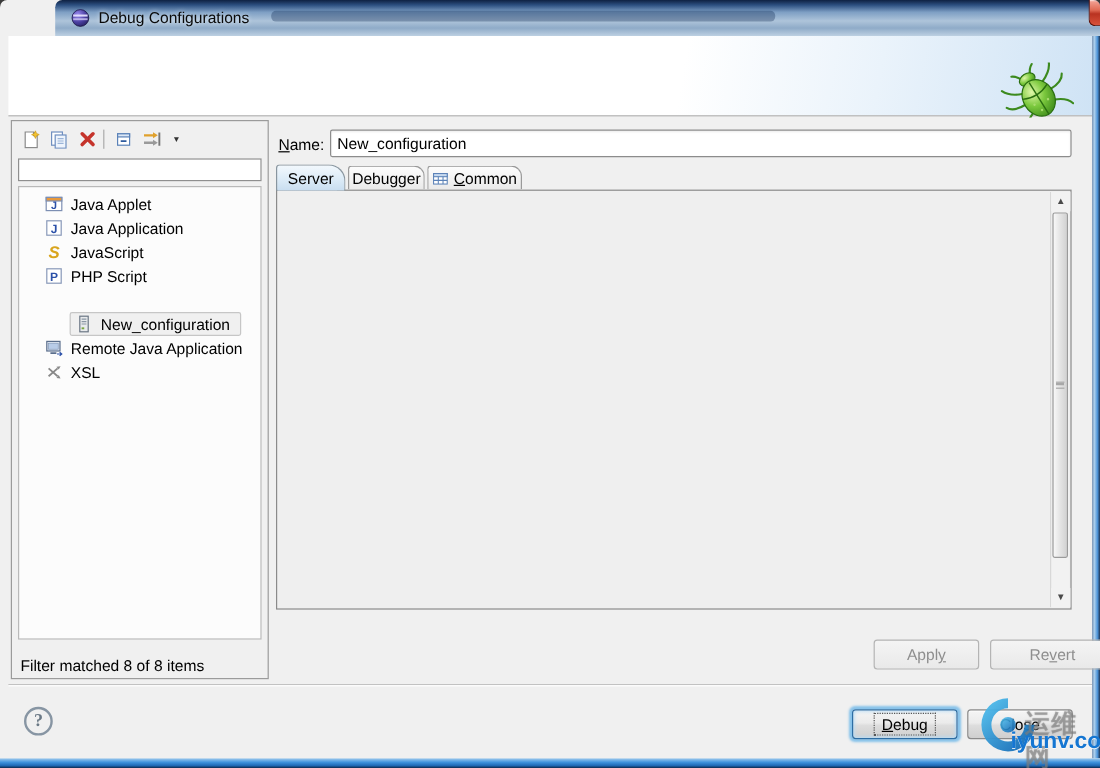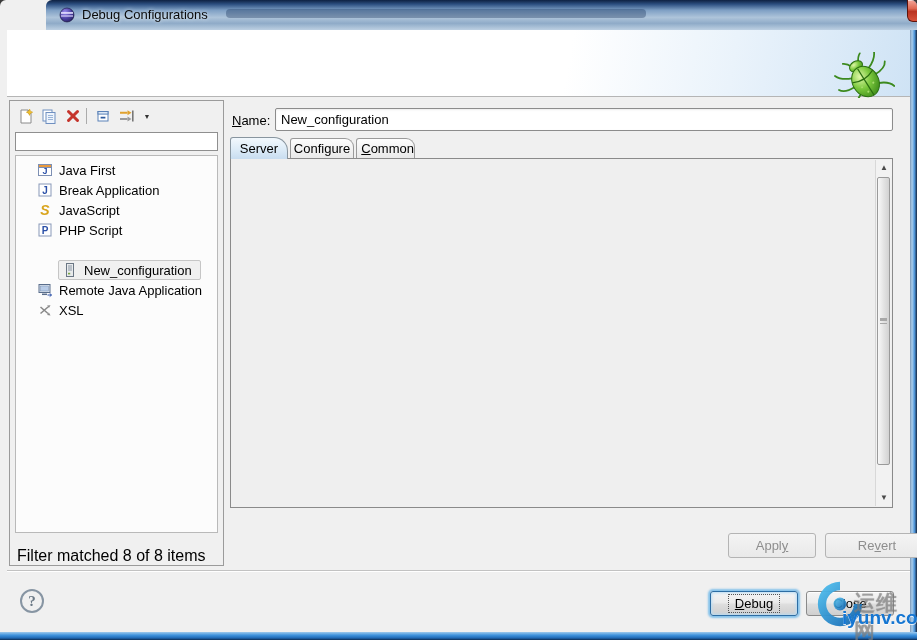--- a/index.html
+++ b/index.html
@@ -51,21 +51,21 @@
   .tb-sep { position:absolute; top:7px; width:1px; height:16px; background:#ababab; }
   .sb-search { position:absolute; left:5px; top:31px; width:203px; height:19px;
     border:1px solid #8f8f8f; background:#fff; font-size:12px; padding:0 4px; }
   .tree { position:absolute; left:5px; top:54px; width:203px; height:378px;
     background:#fcfcfc; border:1px solid #b9b9b9; overflow:hidden; }
   .trow { position:absolute; left:0; height:20px; display:flex; align-items:center; gap:6px;
     padding-left:21px; width:100%; cursor:default; }
   .trow svg { flex:0 0 16px; }
   .trow .hl { display:flex; align-items:center; gap:6px; background:#f0f0f0;
     border:1px solid #c6c6c6; border-radius:2px; padding:1px 8px 1px 3px; }
-  .sb-status { position:absolute; left:7px; top:446px; font-size:16px; }
+  .sb-status { position:absolute; left:7px; top:446px; font-size:13px; }
 
   
   .lbl { position:absolute; font-size:13px; color:#000; }
   .u { text-decoration:underline; }
 
   .txt { position:absolute; border:1px solid #8c8c8c; background:#fff; font-size:13px;
     padding:0 5px; border-radius:2px; box-shadow:inset 0 1px 2px rgba(0,0,0,0.08);
     font-family:"Liberation Sans","DejaVu Sans",sans-serif; color:#000; }
 
   .tab { position:absolute; top:138px; height:20px; background:linear-gradient(180deg,#fdfdfd,#e9e9e9);
@@ -241,28 +241,28 @@
 
     <input class="sb-search" value="" style="">
 
     <div class="tree">
       <div class="trow" style="top:4px">
         <svg width="16" height="16" viewBox="0 0 16 16">
           <rect x="1.5" y="2.5" width="13" height="11" fill="#fff" stroke="#7d8fb3"></rect>
           <rect x="1.5" y="2.5" width="13" height="3" fill="#e8993c" stroke="#7d8fb3"></rect>
           <text x="8" y="12.2" font-size="9" font-weight="bold" fill="#2b50a8" text-anchor="middle">J</text>
         </svg>
-        <span>Java First</span>
+        <span>Java Applet</span>
       </div>
       <div class="trow" style="top:24px">
         <svg width="16" height="16" viewBox="0 0 16 16">
           <rect x="2" y="2" width="12" height="12" fill="#fff" stroke="#8898b8"></rect>
           <text x="8" y="12" font-size="10" font-weight="bold" fill="#2b50a8" text-anchor="middle">J</text>
         </svg>
-        <span>Break Application</span>
+        <span>Java Application</span>
       </div>
       <div class="trow" style="top:44px">
         <svg width="16" height="16" viewBox="0 0 16 16">
           <text x="8" y="13" font-size="14" font-weight="bold" font-style="italic" fill="#d9a51e" text-anchor="middle">S</text>
         </svg>
         <span>JavaScript</span>
       </div>
       <div class="trow" style="top:64px">
         <svg width="16" height="16" viewBox="0 0 16 16">
           <rect x="2" y="2" width="12" height="12" fill="#fff" stroke="#8898b8"></rect>
@@ -307,23 +307,23 @@
     <span class="sb-status">Filter matched 8 of 8 items</span>
   </div>
 
   <span class="lbl" style="left:232px; top:113px"><span class="u">N</span><span>ame:</span></span>
   <input class="txt" style="left: 275px; top: 108px; width: 618px; height: 23px;" value="New_configuration">
 
   <div class="tab tab-active" style="left:230px; width:58px">
     <span>Server</span>
   </div>
   <div class="tab" style="left:290px; width:64px">
-    <span>Configure</span>
-  </div>
-  <div class="tab" style="left:356px; width:59px">
+    <span>Debugger</span>
+  </div>
+  <div class="tab" style="left:356px; width:79px">
     <svg width="14" height="14" viewBox="0 0 16 16">
       <rect x="1.5" y="3" width="13" height="10" fill="#fff" stroke="#5b82b8"></rect>
       <rect x="1.5" y="3" width="13" height="3" fill="#c6d9ef" stroke="#5b82b8"></rect>
       <line x1="6" y1="6" x2="6" y2="13" stroke="#5b82b8"></line>
         <line x1="10.5" y1="6" x2="10.5" y2="13" stroke="#5b82b8"></line>
       <line x1="1.5" y1="9.5" x2="14.5" y2="9.5" stroke="#5b82b8"></line>
     </svg>
     <span><span class="u">C</span><span>ommon</span></span>
   </div>
 

